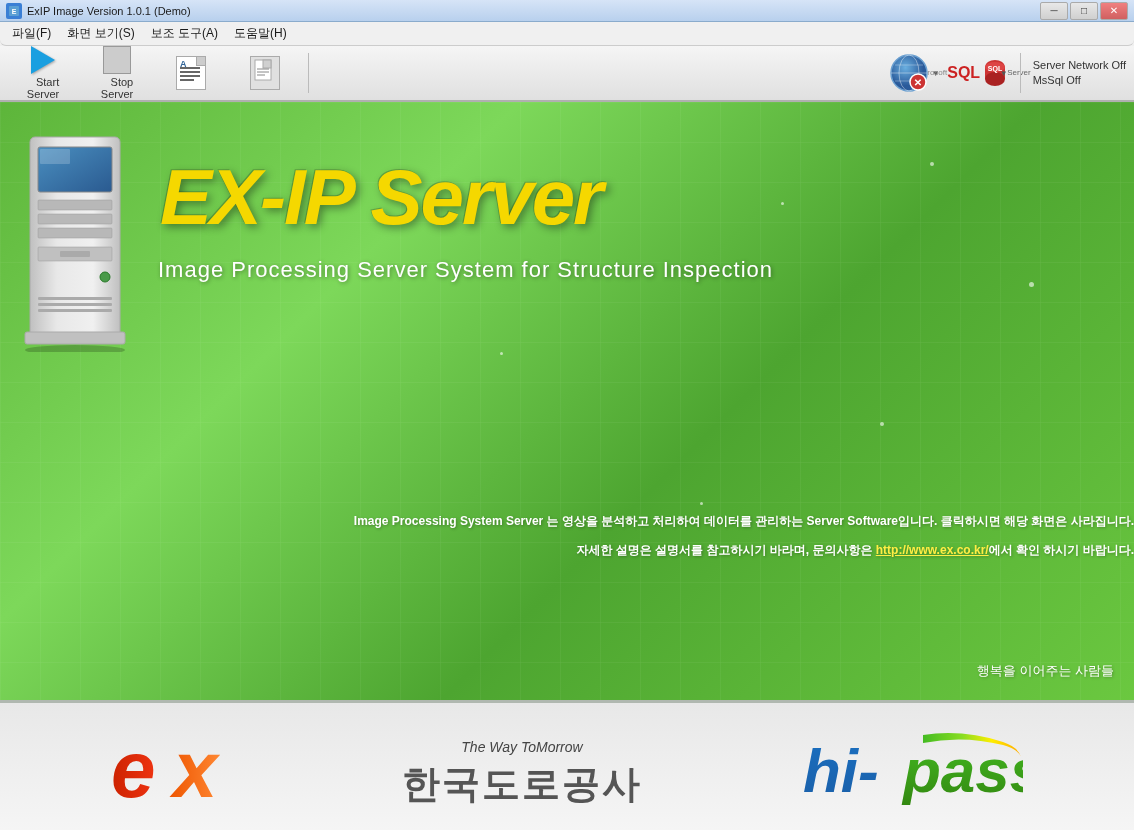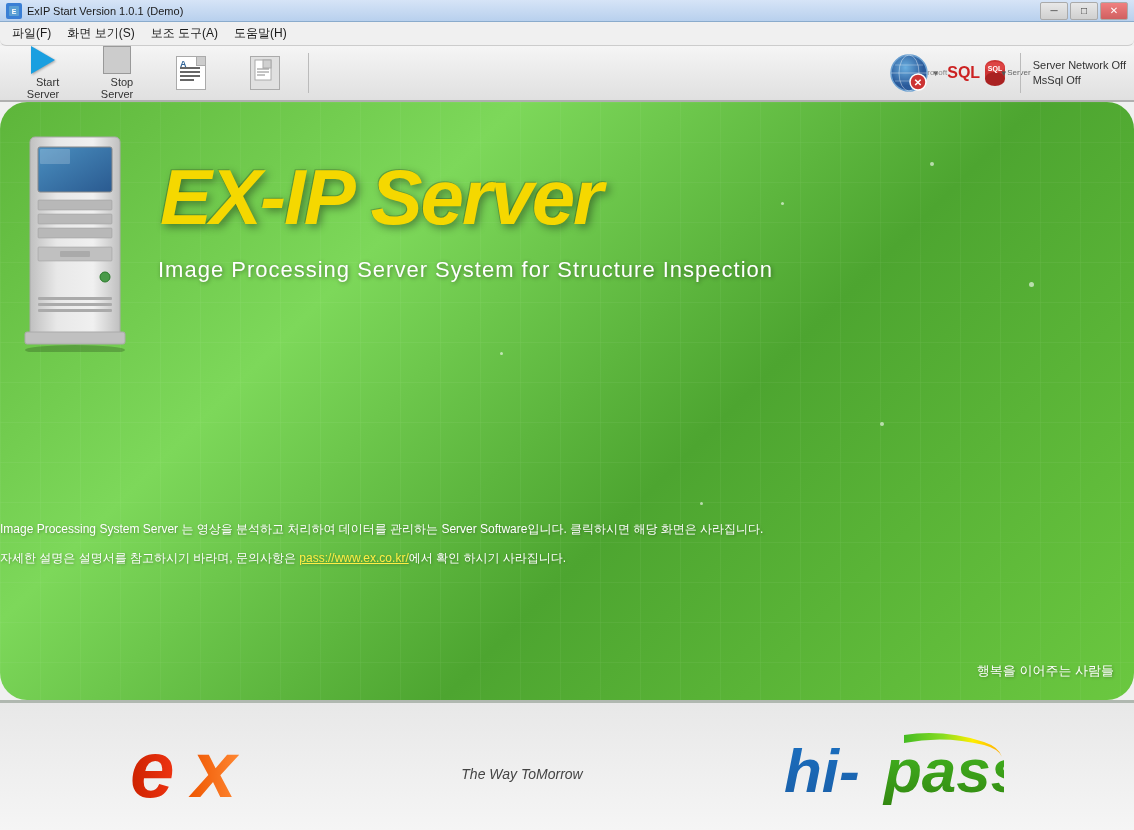--- a/index.html
+++ b/index.html
@@ -186,21 +186,20 @@
       color: #333;
       line-height: 1.4;
     }
 
     
     .main-content {
       height: 598px;
       background: linear-gradient(135deg, #5db53a 0%, #7dd85a 30%, #4da530 60%, #6bc840 100%);
       position: relative;
       overflow: hidden;
-      border-radius: 27px;
     }
 
     
     .grid-overlay {
       position: absolute;
       top: 0; left: 0; right: 0; bottom: 0;
       opacity: 0.15;
       background-image:
         linear-gradient(rgba(255,255,255,0.3) 1px, transparent 1px),
         linear-gradient(90deg, rgba(255,255,255,0.3) 1px, transparent 1px);
@@ -236,27 +235,28 @@
       font-size: 22px;
       color: white;
       font-weight: 300;
       letter-spacing: 1px;
       text-shadow: 1px 1px 4px rgba(0,0,0,0.4);
     }
 
     
     .desc-text {
       position: absolute;
-      bottom: 130px;
+      bottom: 138px;
       left: 0; right: 0;
-      text-align: left;
+      text-align: right;
       color: white;
       font-size: 12px;
       line-height: 1.8;
       text-shadow: 1px 1px 3px rgba(0,0,0,0.3);
+      font-weight: bold;
     }
     .desc-link {
       color: #ffee44;
       text-decoration: underline;
     }
     .tagline {
       position: absolute;
       bottom: 20px;
       right: 20px;
       color: white;
@@ -313,21 +313,21 @@
 </head>
 <body>
 
 <div class="title-bar">
   <div class="title-bar-icon">
     <svg width="12" height="12" viewBox="0 0 12 12">
       <rect x="1" y="1" width="10" height="10" fill="#5a9fd4" rx="1"></rect>
       <text x="6" y="9" text-anchor="middle" font-size="7" fill="white" font-weight="bold">E</text>
     </svg>
   </div>
-  <span class="title-bar-text">ExIP Start Version 1.0.1 (Demo)</span>
+  <span class="title-bar-text">ExIP Image Version 1.0.1 (Demo)</span>
   <div class="title-bar-buttons">
     <div class="title-btn">─</div>
     <div class="title-btn">□</div>
     <div class="title-btn" style="background: linear-gradient(to bottom, #f08080, #d06060); color: white;">✕</div>
   </div>
 </div>
 
 <div class="menu-bar">
   <div class="menu-item">파일(F)</div>
   <div class="menu-item">화면 보기(S)</div>
@@ -486,21 +486,21 @@
     </svg>
   </div>
 
   <div class="main-title">EX-IP Server</div>
 
   <div class="main-subtitle">Image Processing Server System for Structure Inspection</div>
 
   <div class="desc-text">
     <div style="margin-bottom:8px;font-size:12px;">Image  Processing  System  Server 는  영상을  분석하고  처리하여  데이터를  관리하는  Server  Software입니다.  클릭하시면  해당  화면은  사라집니다.</div>
     <div style="font-size:12px;">
-      <span>자세한  설명은  설명서를  참고하시기  바라며,  문의사항은  </span><span class="desc-link">pass://www.ex.co.kr/</span><span>에서  확인  하시기  사라집니다.</span>
+      <span>자세한  설명은  설명서를  참고하시기  바라며,  문의사항은  </span><span class="desc-link">http://www.ex.co.kr/</span><span>에서  확인  하시기  바랍니다.</span>
     </div>
   </div>
 
   <div class="tagline">행복을 이어주는 사람들</div>
 </div>
 
 <div class="bottom-banner">
 
   <div class="ex-logo">
     <svg width="130" height="90" viewBox="0 0 130 90">
@@ -516,20 +516,21 @@
       </defs>
 
       <text x="0" y="75" font-size="80" font-weight="900" fill="url(#eGrad)" font-family="Arial Black, sans-serif" font-style="italic">e</text>
 
       <text x="62" y="75" font-size="80" font-weight="900" fill="url(#xGrad)" font-family="Arial Black, sans-serif" font-style="italic">x</text>
     </svg>
   </div>
 
   <div class="center-text">
     <span class="way-tomorrow">The Way ToMorrow</span>
+    <span class="korean-text">한국도로공사</span>
   </div>
 
   <div class="hi-pass-logo">
     <svg width="220" height="80" viewBox="0 0 220 80">
       <defs>
         <linearGradient id="hiGrad" x1="0%" y1="0%" x2="0%" y2="100%">
           <stop offset="0%" stop-color="#1a6fc0"></stop>
           <stop offset="100%" stop-color="#1a5fa8"></stop>
         </linearGradient>
         <linearGradient id="passGrad" x1="0%" y1="0%" x2="0%" y2="100%">

